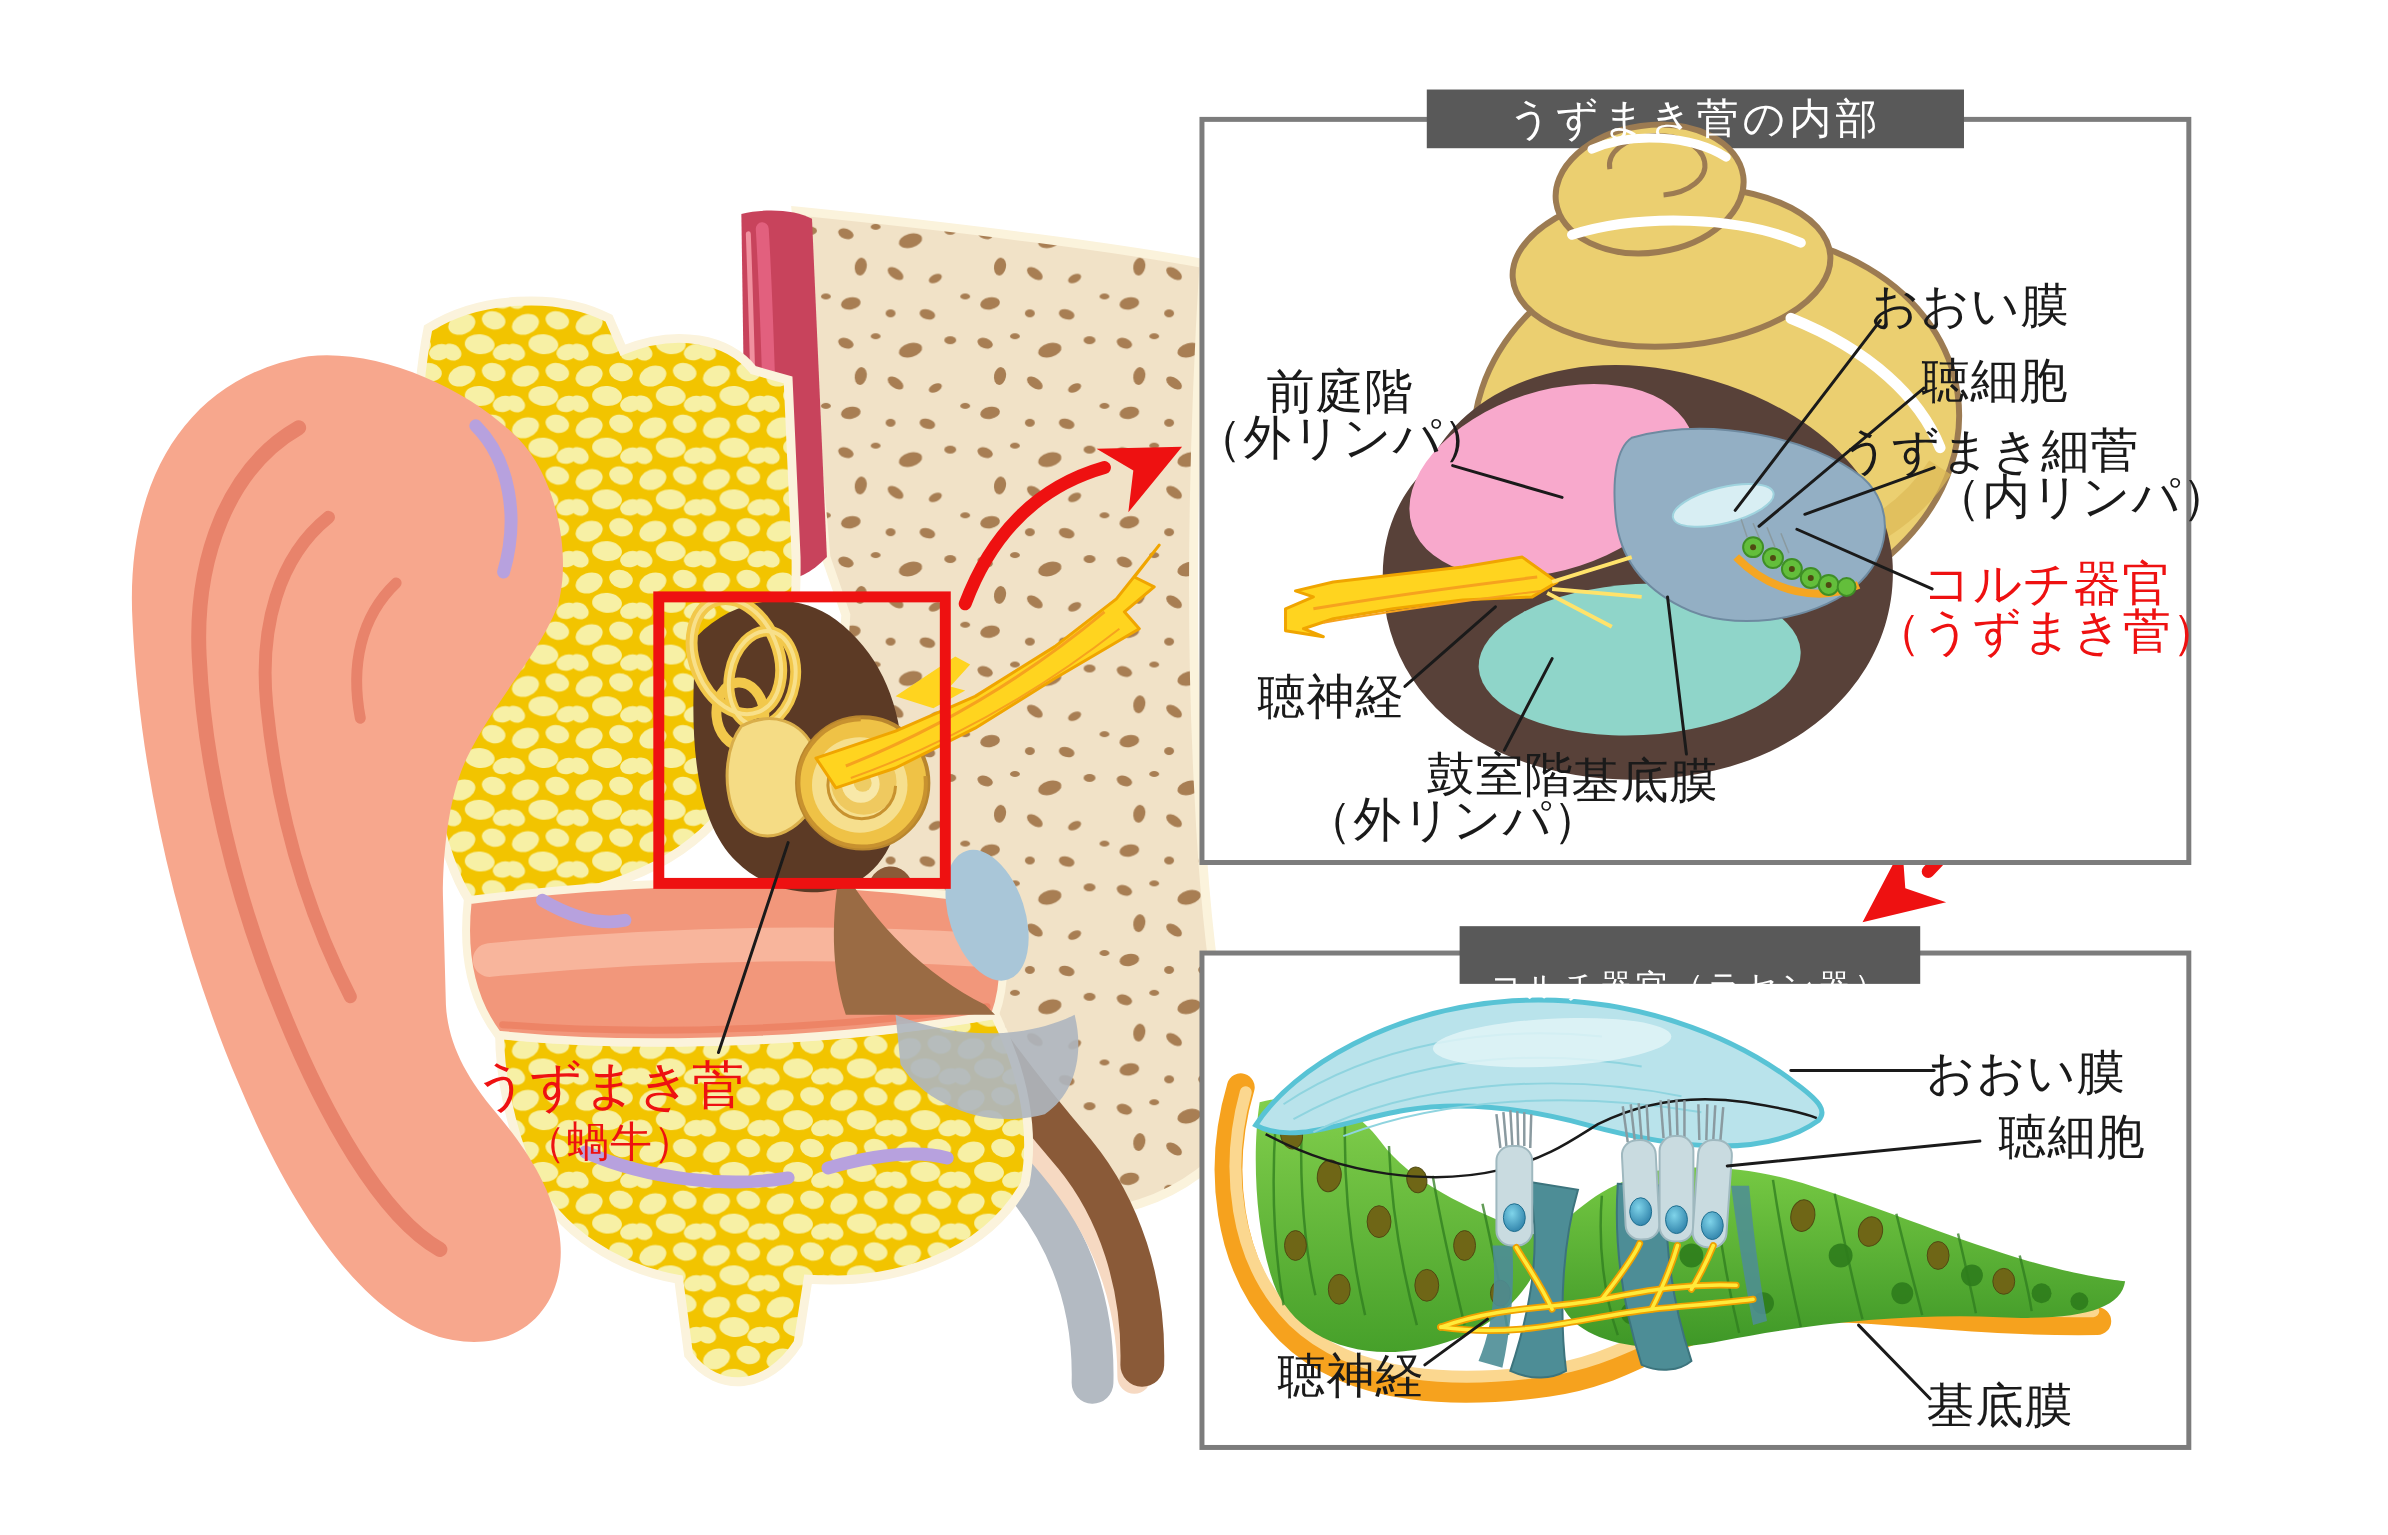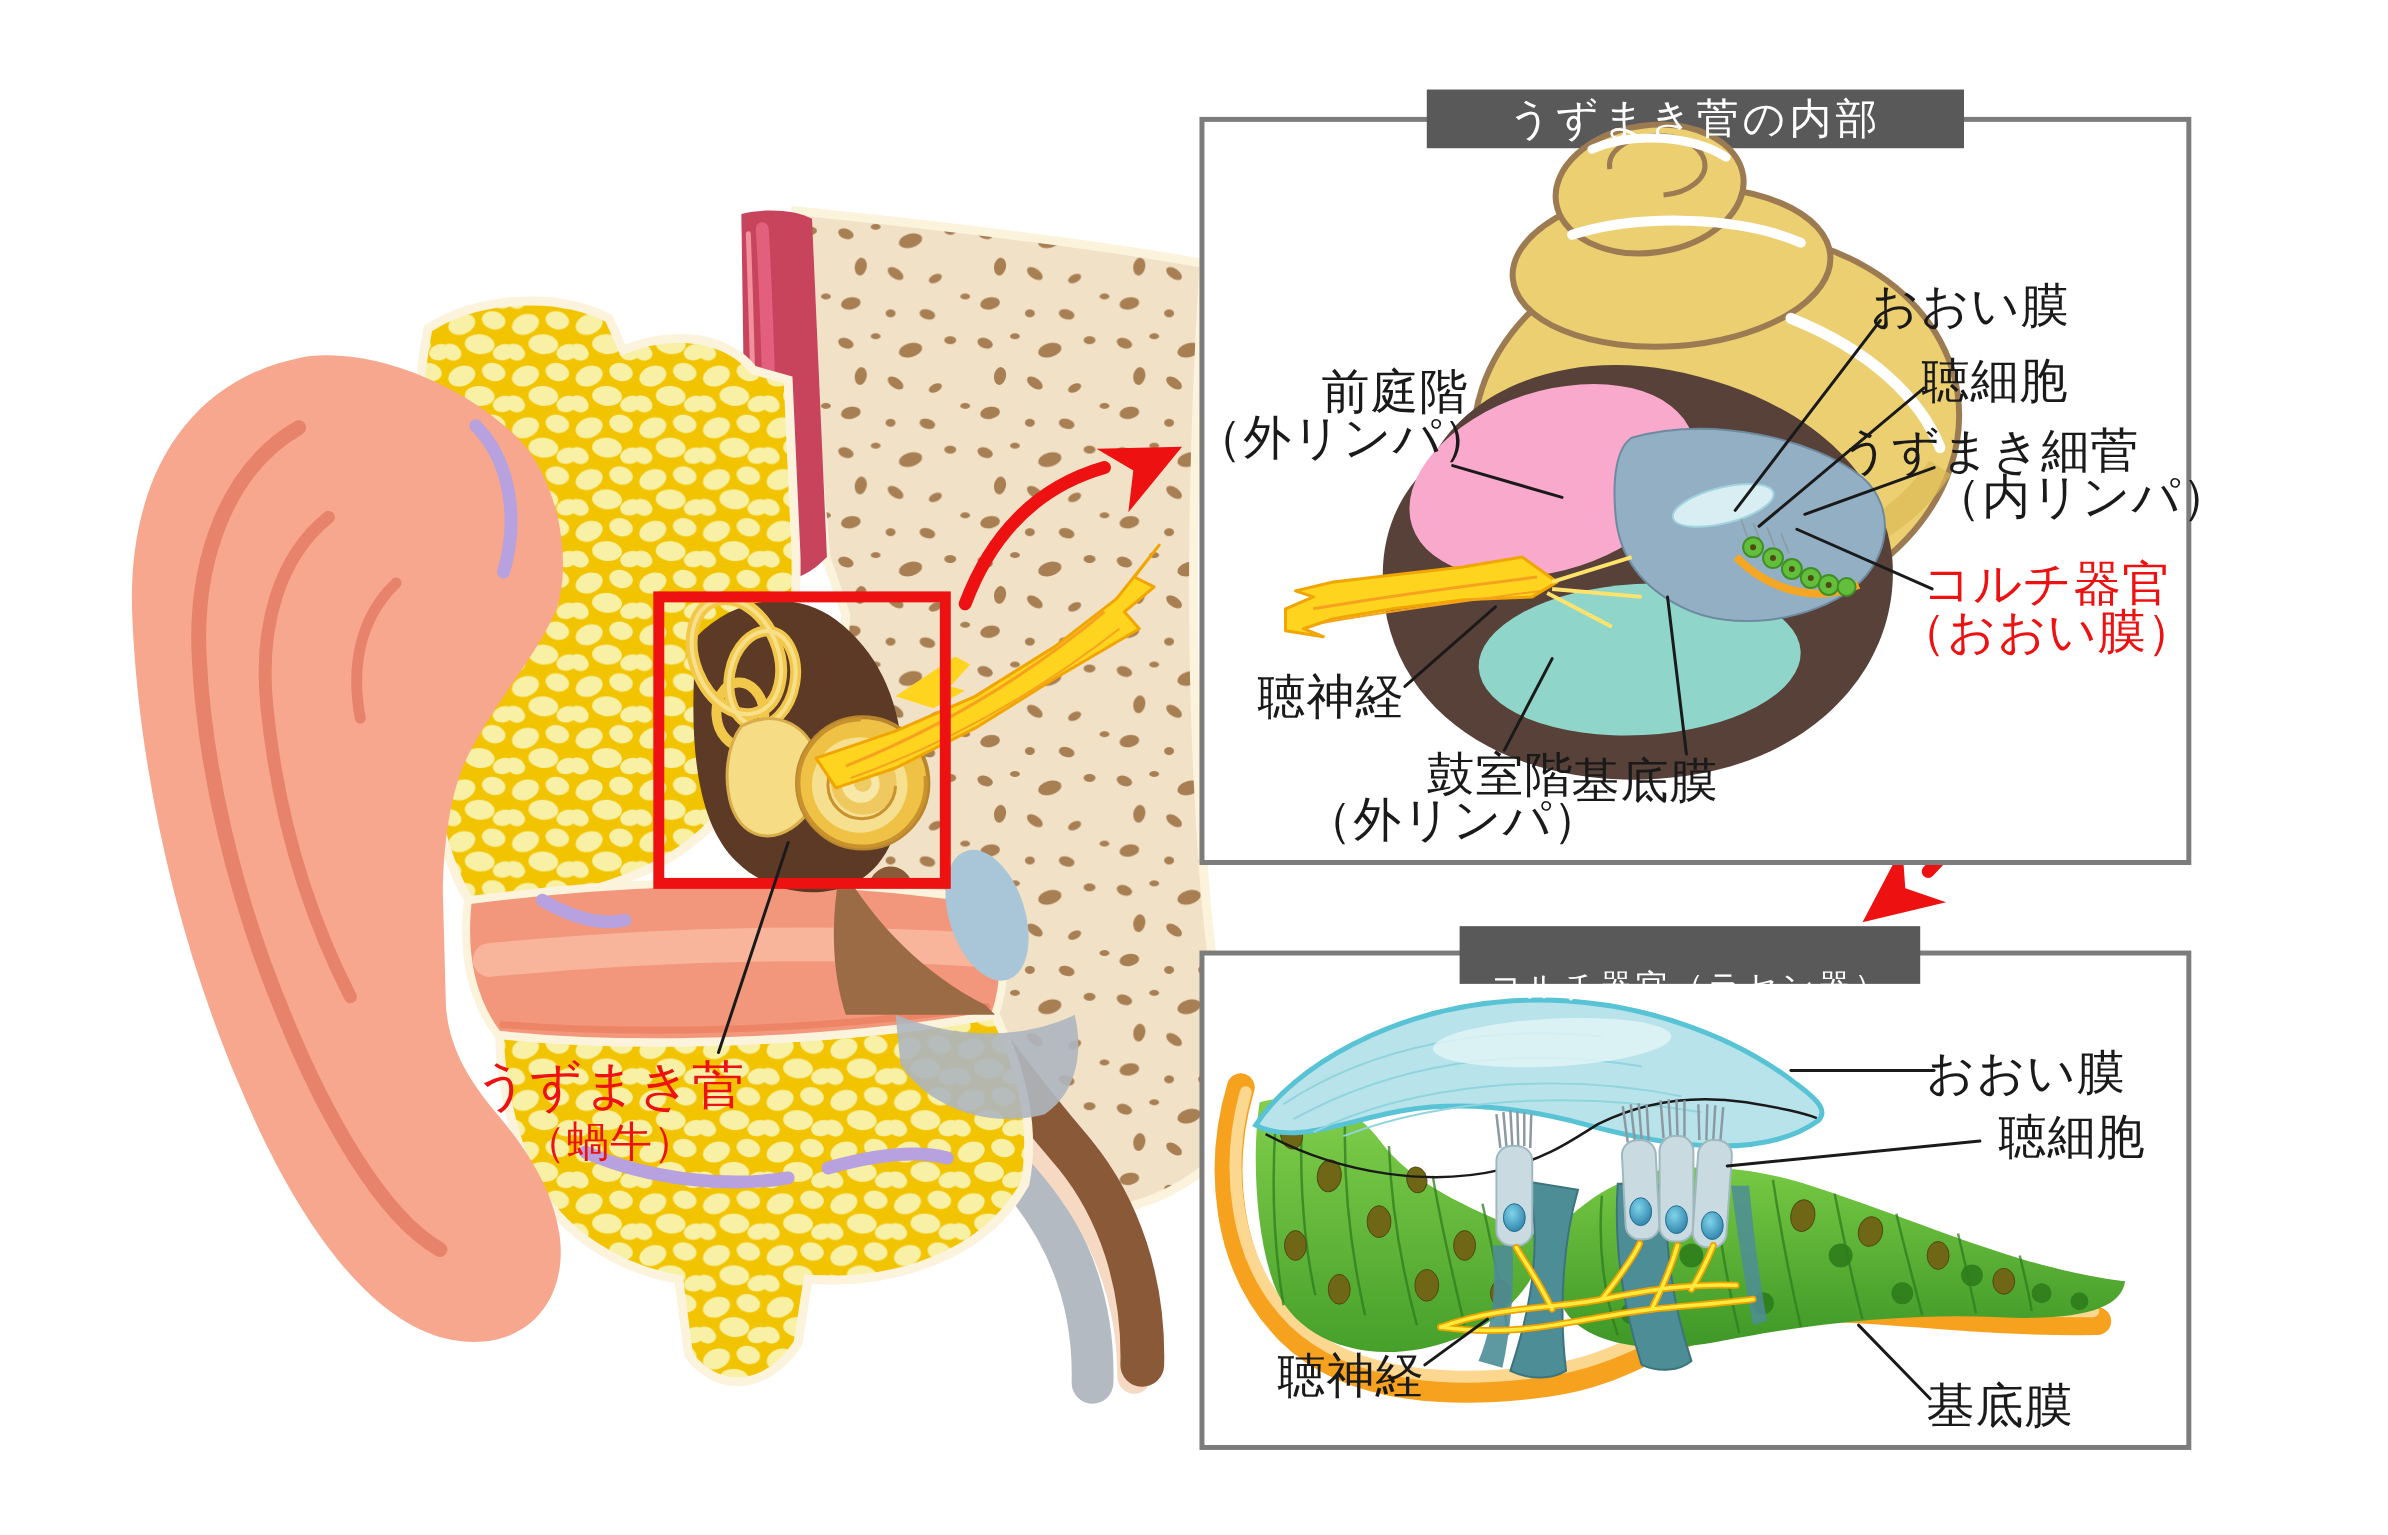--- a/index.html
+++ b/index.html
@@ -394,28 +394,28 @@
     </g>
   </g>
 </svg>
 
 <div class="panel-title" style="left:1695px;top:119px;">うずまき菅の内部</div>
 <div class="panel-title" style="left:1690px;top:955px;font-size:32px;margin-top:32px;">コルチ器官（ラセン器）</div>
 
 <div class="lbl red big" style="left:610px;top:1085px;">うずまき菅</div>
 <div class="lbl red" style="left:610px;top:1142px;font-size:42px;">（蝸牛）</div>
 
-<div class="lbl" style="left:1395px;top:392px;">前庭階</div>
+<div class="lbl" style="left:1340px;top:392px;">前庭階</div>
 <div class="lbl" style="left:1343px;top:438px;">（外リンパ）</div>
 <div class="lbl" style="left:1970px;top:306px;">おおい膜</div>
 <div class="lbl" style="left:1995px;top:381px;">聴細胞</div>
 <div class="lbl" style="left:1958px;top:451px;margin-left:32px;">うずまき細菅</div>
 <div class="lbl" style="left:2057px;top:497px;margin-left:25px;">（内リンパ）</div>
 <div class="lbl red" style="left:2047px;top:584px;">コルチ器官</div>
-<div class="lbl red" style="left:2047px;top:632px;">（おおい膜）</div>
+<div class="lbl red" style="left:2047px;top:632px;">（うずまき菅）</div>
 <div class="lbl" style="left:1331px;top:697px;">聴神経</div>
 <div class="lbl" style="left:1500px;top:775px;">鼓室階</div>
 <div class="lbl" style="left:1453px;top:820px;">（外リンパ）</div>
 <div class="lbl" style="left:1645px;top:781px;">基底膜</div>
 
 <div class="lbl" style="left:2026px;top:1073px;">おおい膜</div>
 <div class="lbl" style="left:2072px;top:1137px;">聴細胞</div>
 <div class="lbl" style="left:1351px;top:1376px;">聴神経</div>
 <div class="lbl" style="left:2000px;top:1406px;">基底膜</div>
 

